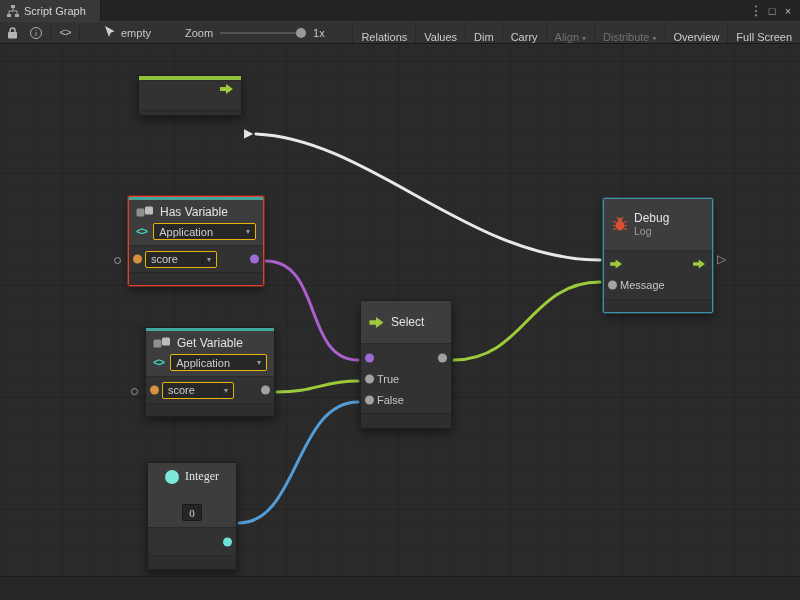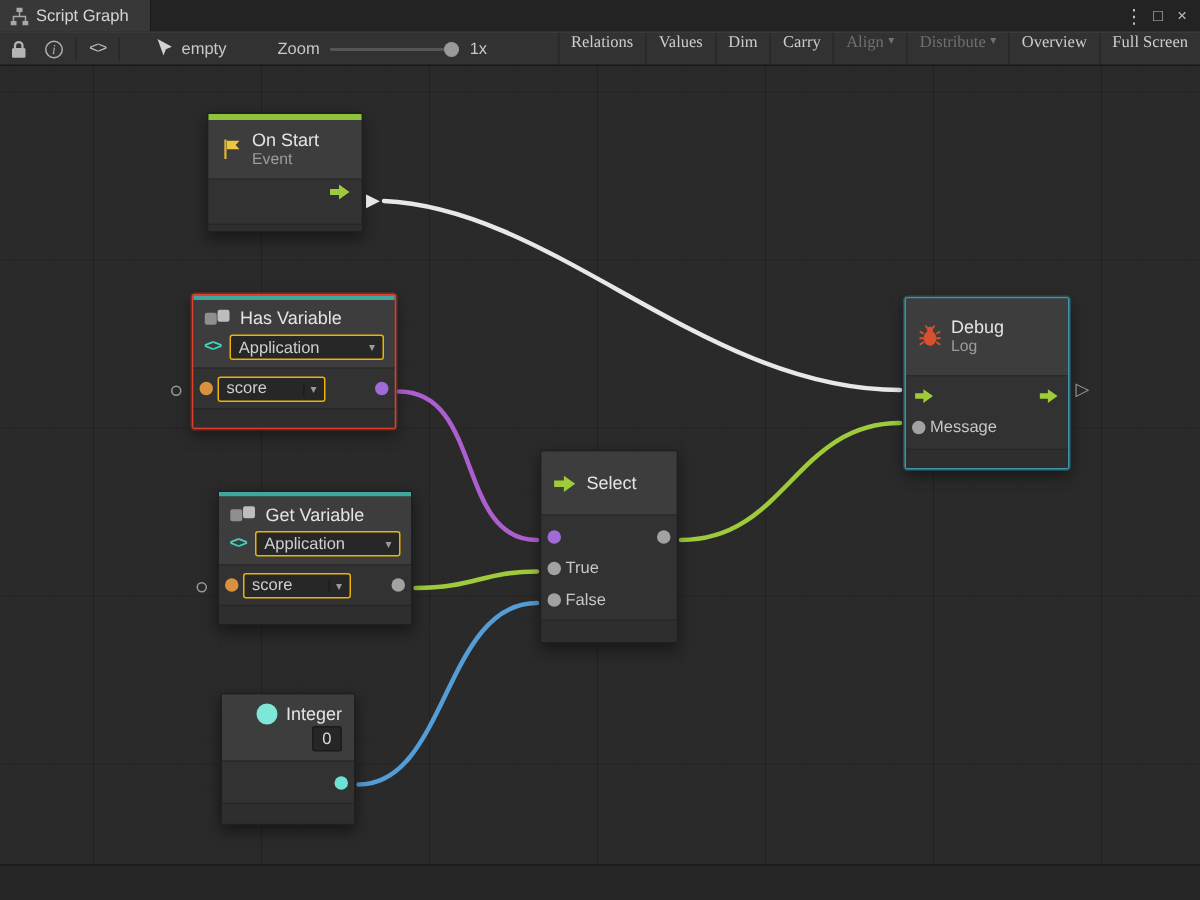--- a/index.html
+++ b/index.html
@@ -23,22 +23,22 @@
   .info-badge { width:12px; height:12px; border:1px solid #b0b0b0; border-radius:50%;
                 font-size:9px; line-height:10px; text-align:center; color:#b0b0b0; font-style:italic;
                 font-family:"Liberation Serif", serif; }
   .code-glyph { font-family:"Liberation Mono", monospace; font-size:11px; color:#bdbdbd; letter-spacing:-1px; }
   .tool-current { display:flex; align-items:center; gap:6px; margin-left:22px; }
   .zoom-wrap { display:flex; align-items:center; gap:7px; margin-left:34px; }
   .slider { position:relative; width:86px; height:12px; }
   .slider .track { position:absolute; left:0; right:0; top:5px; height:2px; background:#555; }
   .slider .handle { position:absolute; top:1px; left:76px; width:10px; height:10px; border-radius:50%; background:#999; }
   .tbuttons { margin-left:auto; display:flex; height:100%; align-items:stretch; }
-  .tbtn { display:flex; align-items:flex-start; gap:3px; padding:0 8px; border-left:1px solid #272727;
-          color:#cdcdcd; cursor:default; white-space:nowrap;font-family:Liberation Serif, serif; }
+  .tbtn { display:flex; align-items:flex-end; gap:3px; padding:0 8px; border-left:1px solid #272727;
+          color:#cdcdcd; cursor:default; white-space:nowrap; }
   .tbtn.disabled { color:#707070; }
   .tbtn .caret { font-size:8px; color:inherit; }
 
   
   .canvas { position:relative; flex:0 0 532px; height:532px; background-color:#2a2a2a;
     background-image:
       linear-gradient(rgba(0,0,0,.16) 1px, transparent 1px),
       linear-gradient(90deg, rgba(0,0,0,.16) 1px, transparent 1px),
       linear-gradient(rgba(0,0,0,.05) 1px, transparent 1px),
       linear-gradient(90deg, rgba(0,0,0,.05) 1px, transparent 1px);
@@ -94,21 +94,21 @@
               box-shadow:0 0 0 1px rgba(224,64,44,.40), 0 4px 10px rgba(0,0,0,.45); }
   .n-getvar { left:145px; top:283px; width:130px; }
   .var-row { height:26px; display:flex; align-items:center; position:relative; padding:0 16px; }
   .var-row .combo { width:72px; }
   .n-hasvar .footer, .n-getvar .footer { height:13px; }
   .n-select { left:360px; top:256px; width:92px; }
   .n-select .hdr { padding:14px 8px; }
   .n-select .body { padding:3px 0; }
   .n-select .footer { height:15px; }
   .n-integer { left:147px; top:418px; width:90px; }
-  .n-integer .hdr { flex-direction:column; align-items:flex-end; gap:1px; padding:6px 8px; }
+  .n-integer .hdr { flex-direction:column; align-items:center; gap:20px; padding:6px 8px;font-family:Liberation Serif, serif; }
   .n-integer .body { height:28px; }
   .n-integer .footer { height:14px; }
   .n-debug { left:603px; top:154px; width:110px; border-color:#3d93a8;
              box-shadow:0 0 0 1px rgba(61,147,168,.35), 0 4px 10px rgba(0,0,0,.45); }
   .n-debug .hdr { padding:12px 8px; }
   .n-debug .body { padding:3px 0; }
   .n-debug .footer { height:13px; }
   .arrow-port { position:absolute; top:50%; transform:translateY(-50%); display:flex; }
   .arrow-port.al { left:6px; } .arrow-port.ar { right:6px; }
   .onstart-arrow { position:absolute; right:7px; top:8px; }
@@ -202,30 +202,20 @@
     <svg class="wires">
       <path d="M256,90 C370,95 470,216 600,216" stroke="#e8e8e8"></path>
       <path d="M266,217 C322,217 304,316 358,316" stroke="#ad5fd0"></path>
       <path d="M277,348 C316,348 322,337 358,337" stroke="#9ecb3b"></path>
       <path d="M239,479 C298,479 296,358 358,358" stroke="#549dd6"></path>
       <path d="M454,316 C524,316 530,238 600,238" stroke="#9ecb3b"></path>
     </svg>
 
     <div class="node n-onstart">
       <div class="accent green"></div>
-      <div class="hdr">
-        <svg width="15" height="15" viewBox="0 0 16 16">
-          <path d="M3.5 1 V15" stroke="#d8b23a" stroke-width="1.6"></path>
-          <path d="M4.5 2 H13.5 L10.8 5 L13.5 8 H4.5 Z" fill="#edc53f"></path>
-        </svg>
-        <span class="title-block">
-          <span class="n-title">On Start</span>
-          <span class="n-sub">Event</span>
-        </span>
-      </div>
       <div class="body">
         <span class="arrow-port onstart-arrow">
           <svg width="14" height="12" viewBox="0 0 14 12">
               <path d="M0 4 H6 V1 L13 6 L6 11 V8 H0 Z" fill="#9ecb3b"></path>
             </svg>
         </span>
       </div>
       <div class="footer"></div>
     </div>
     <span class="flow-tri" style="left:244px;top:83px;">▶</span>

